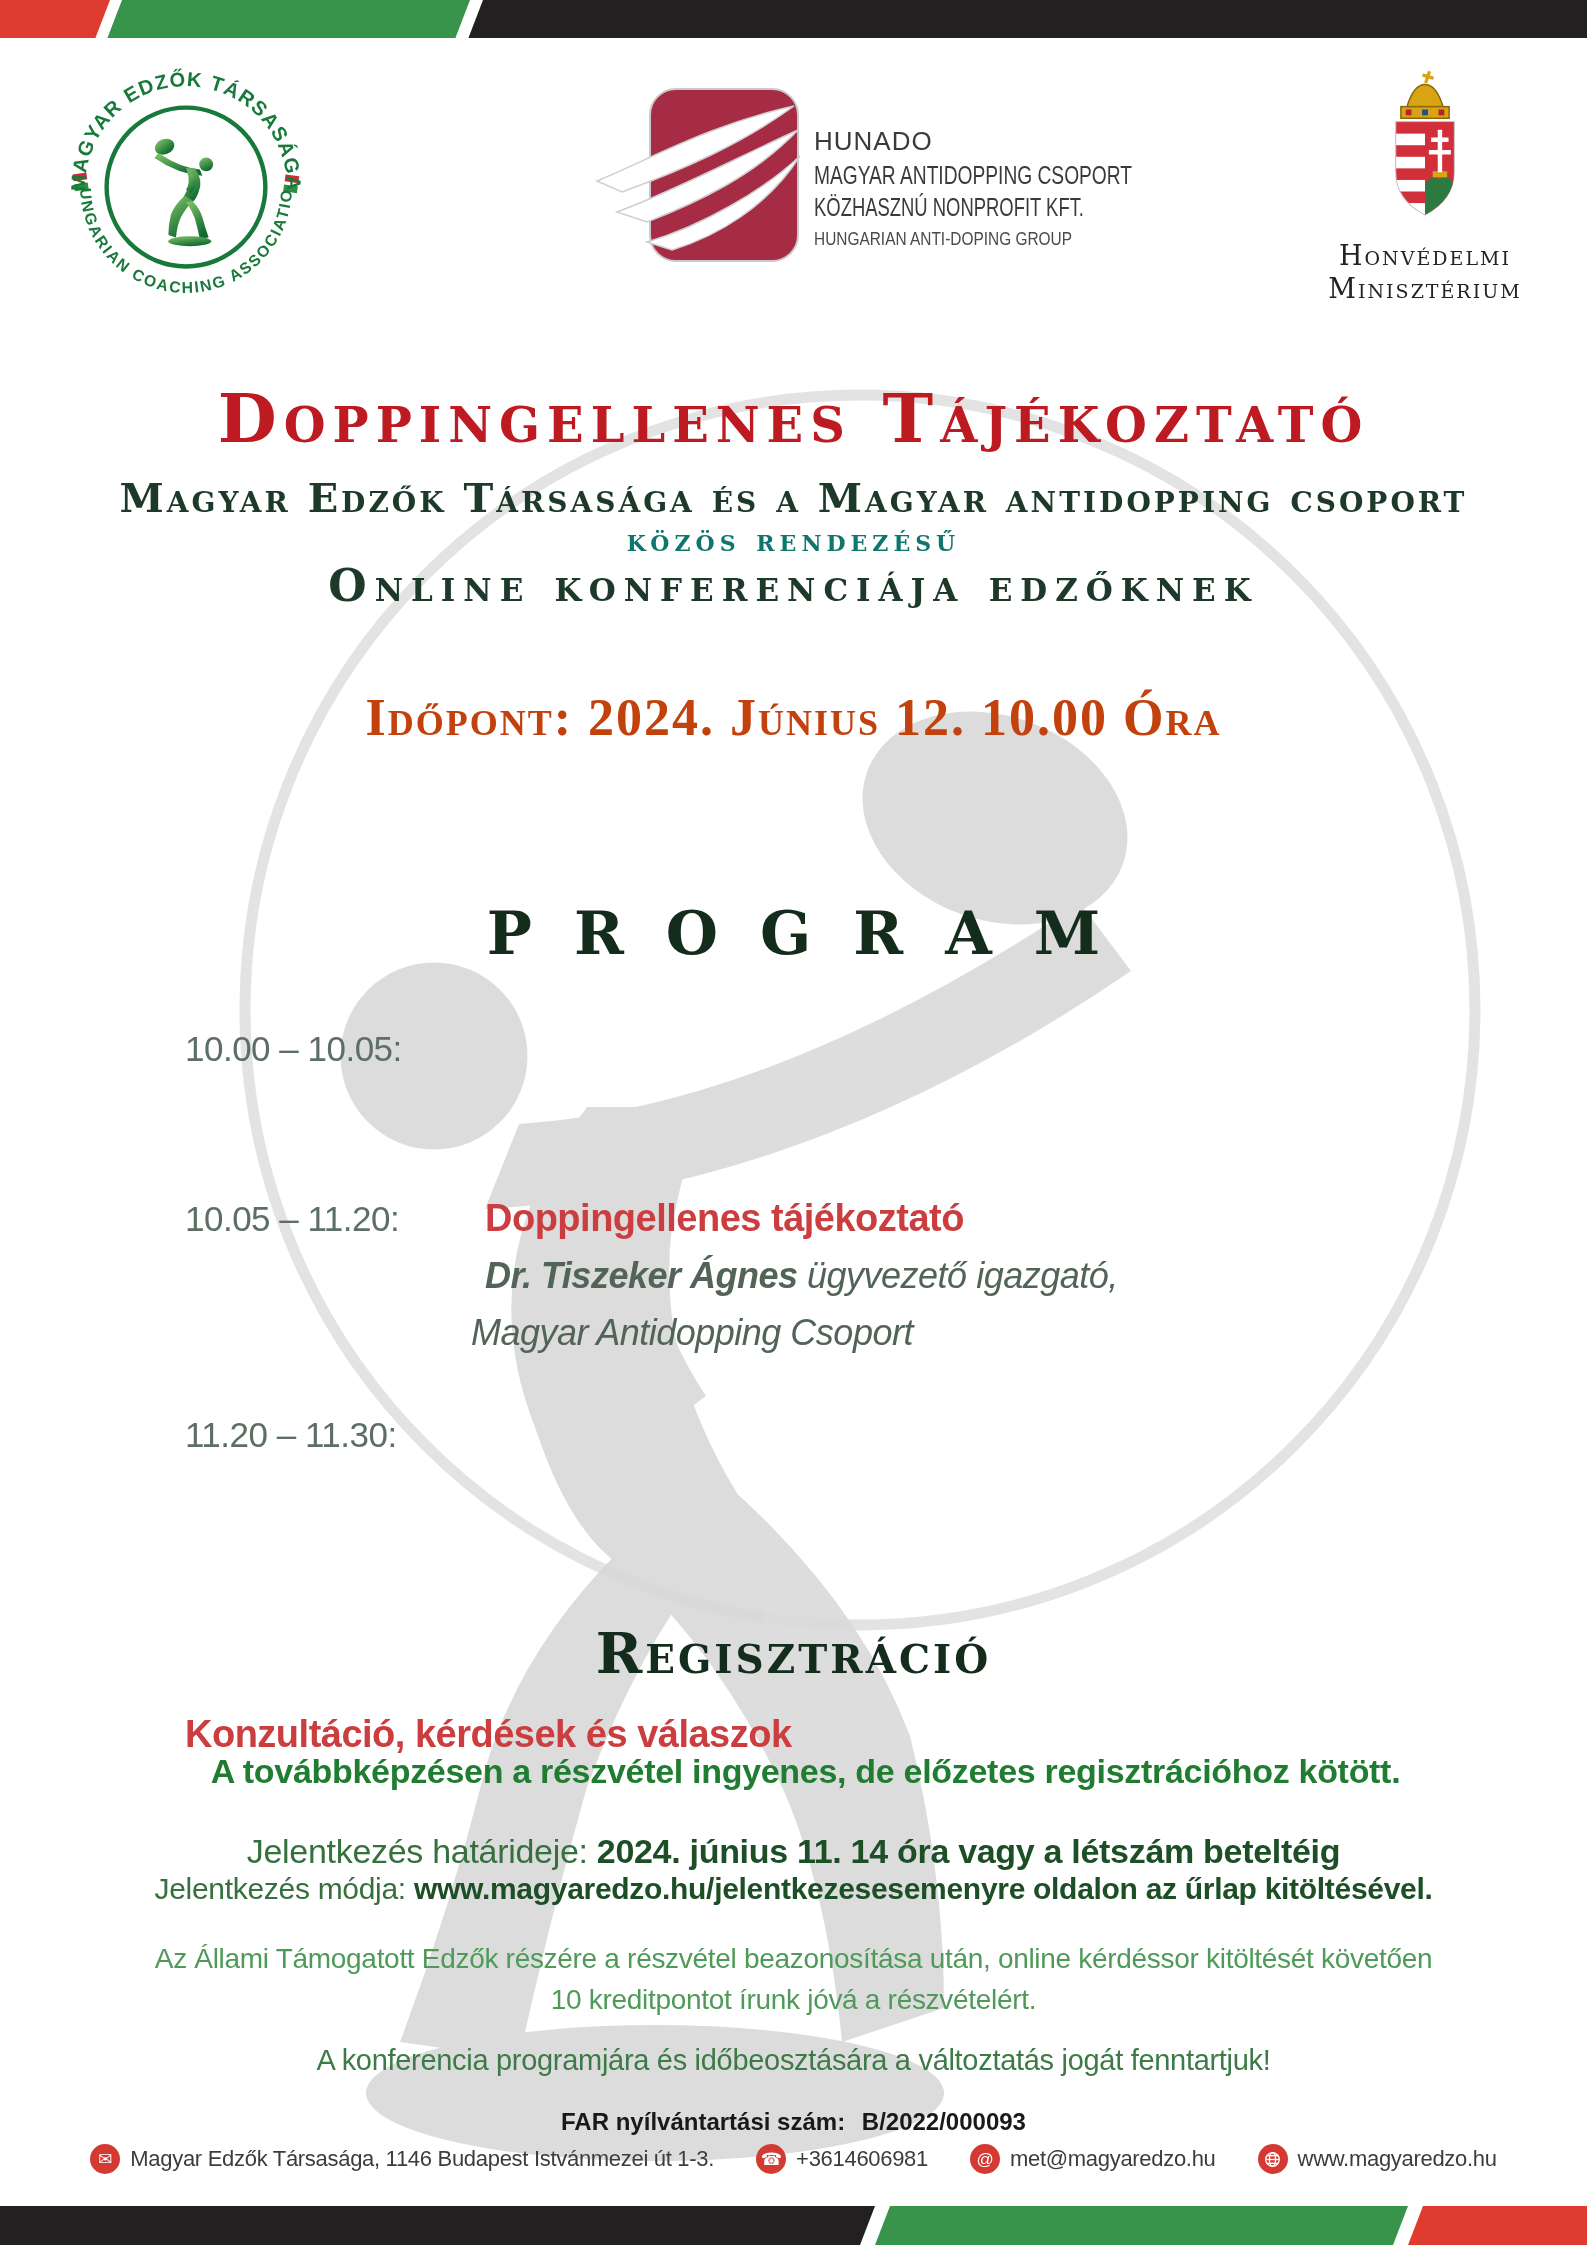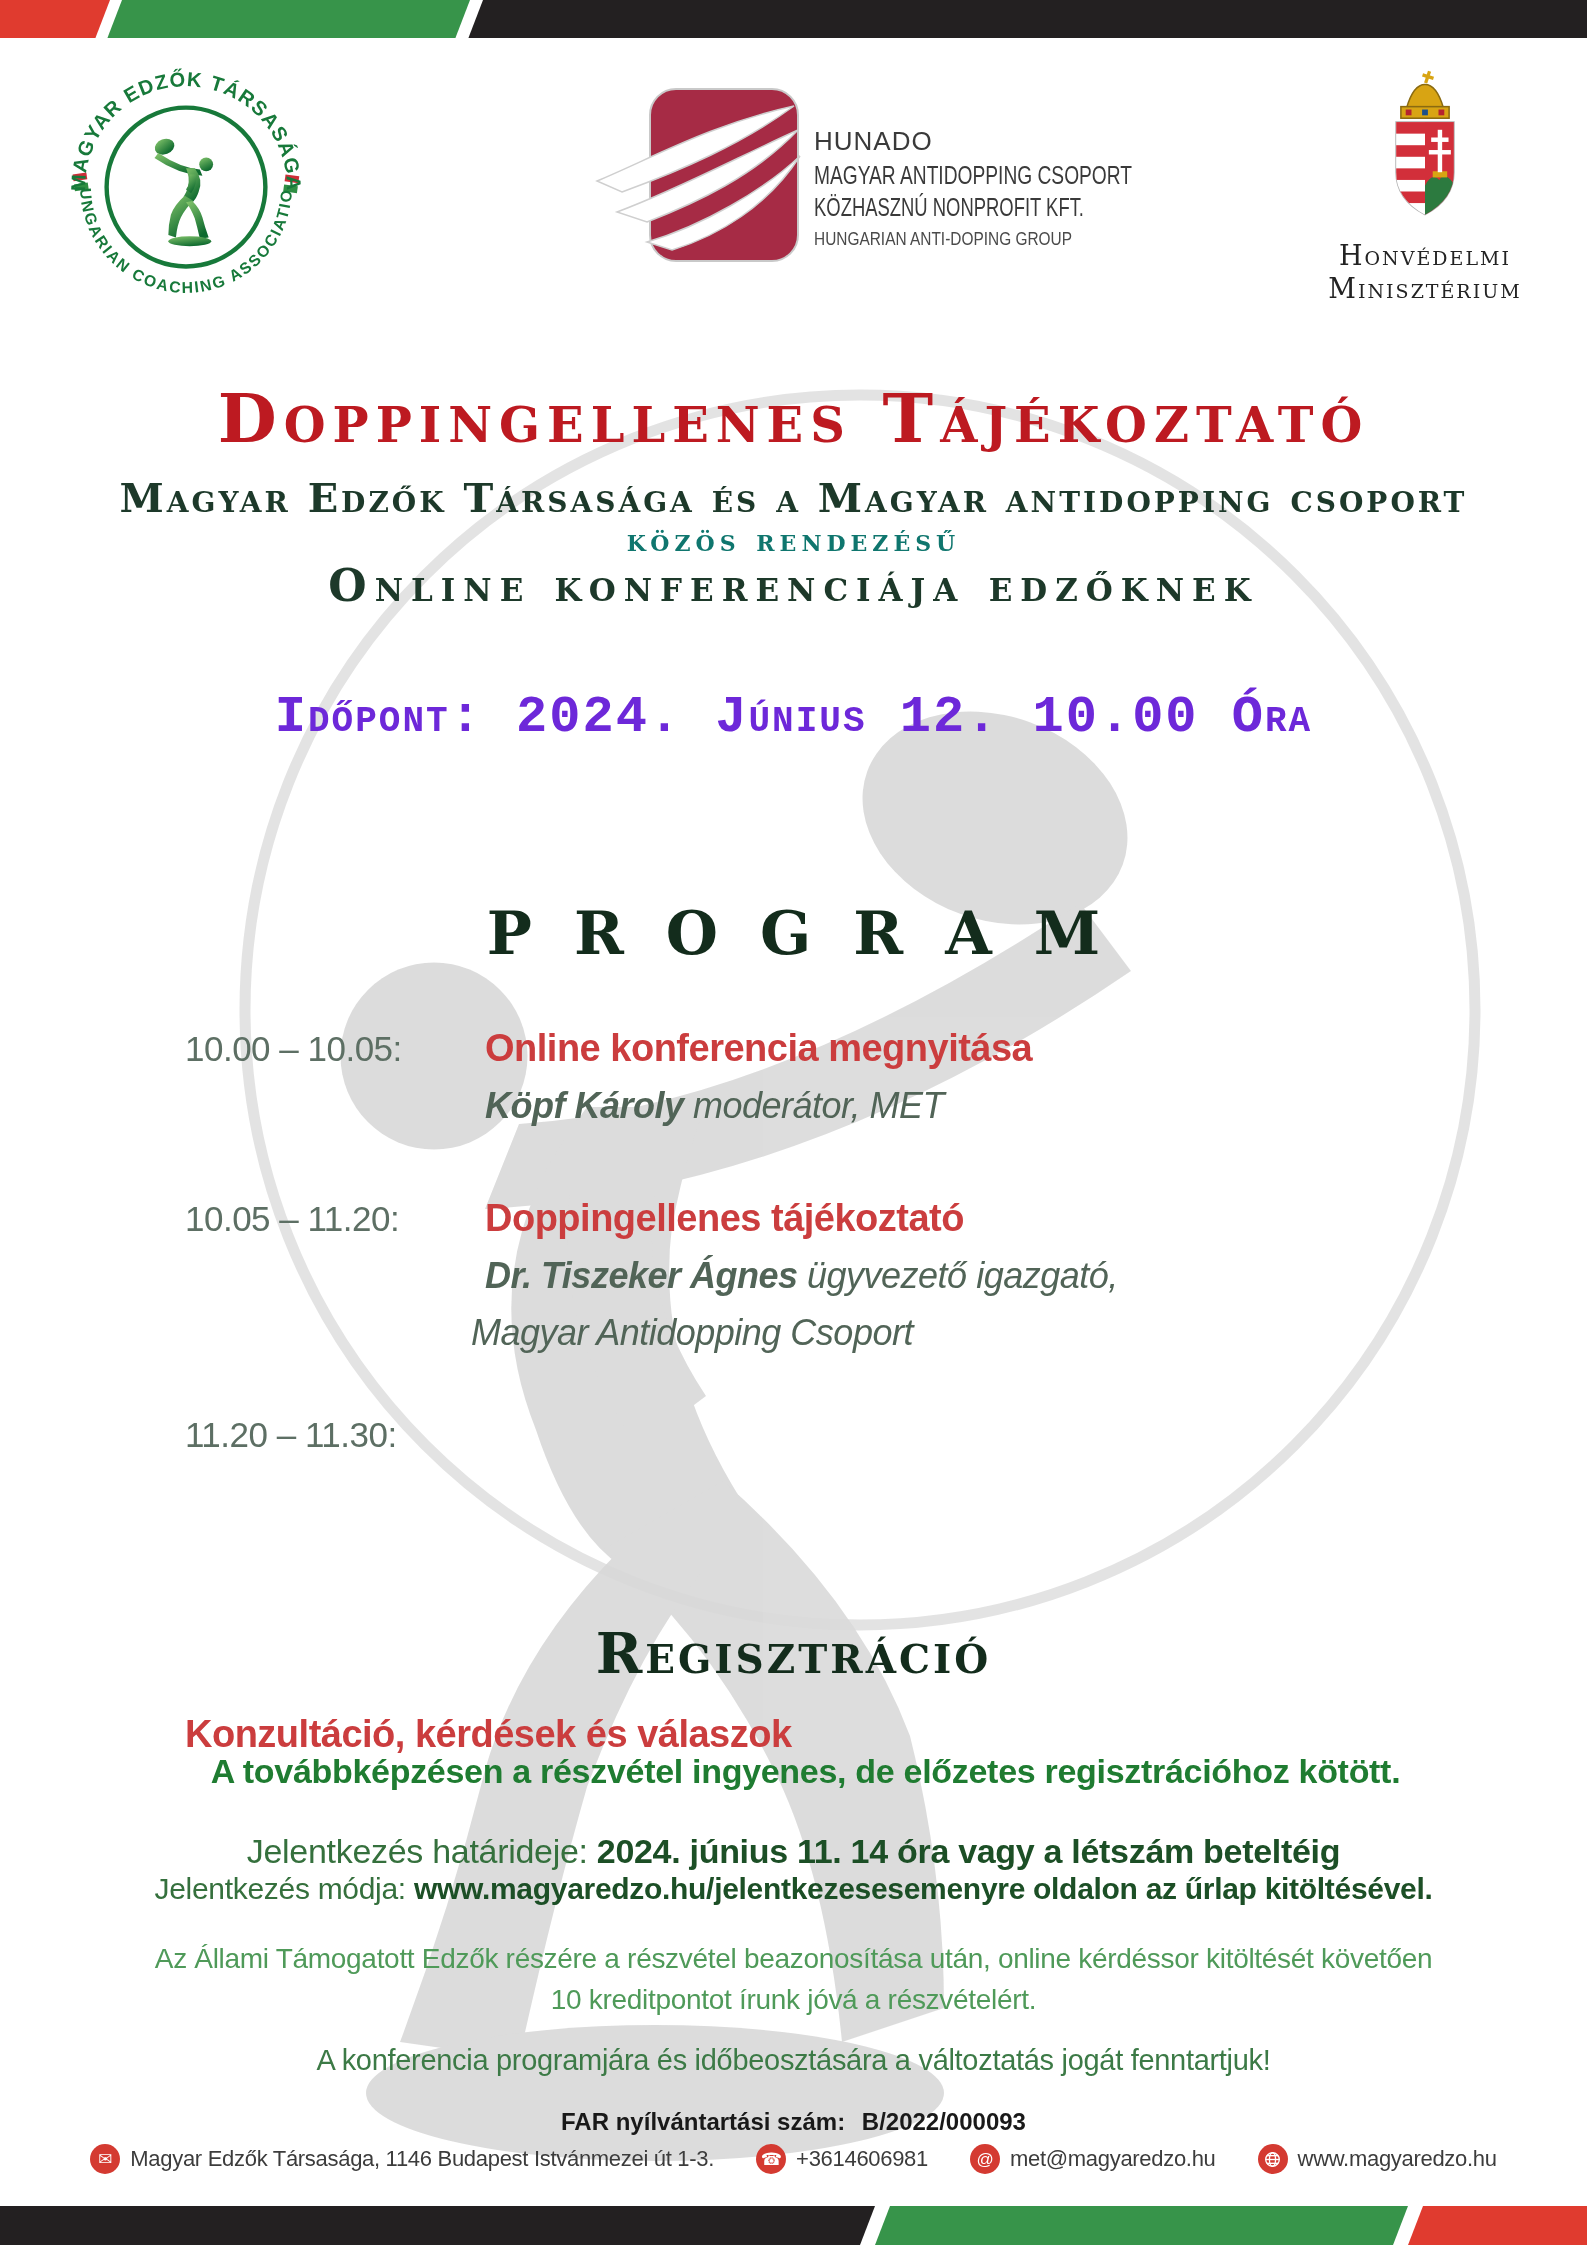--- a/index.html
+++ b/index.html
@@ -25,22 +25,22 @@
                  font-size:27px;line-height:1.22;color:#232323;letter-spacing:2px;margin-top:4px;}
   
   .title{top:378px;font-family:"DejaVu Serif","Liberation Serif",serif;font-variant:small-caps;
          font-weight:700;font-size:68px;letter-spacing:7px;color:#bd1a21;}
   .sub1{top:474px;font-family:"DejaVu Serif","Liberation Serif",serif;font-variant:small-caps;
         font-weight:600;font-size:40px;letter-spacing:3px;color:#1d392a;}
   .sub2{top:522px;font-family:"DejaVu Serif","Liberation Serif",serif;font-variant:small-caps;
         font-weight:600;font-size:31px;letter-spacing:5px;color:#0f766e;}
   .sub3{top:560px;font-family:"DejaVu Serif","Liberation Serif",serif;font-variant:small-caps;
         font-weight:700;font-size:44px;letter-spacing:8px;color:#1d392a;}
-  .datetime{top:688px;font-family:Liberation Mono, monospace;font-variant:small-caps;
-        font-weight:700;font-size:52px;letter-spacing:2px;color:#6d28d9;}
+  .datetime{top:688px;font-family:Liberation Serif, serif;font-variant:small-caps;
+        font-weight:700;font-size:52px;letter-spacing:2px;color:#c2410c;}
   .program-heading{top:898px;font-family:"DejaVu Serif","Liberation Serif",serif;
         font-weight:600;font-size:60px;letter-spacing:42px;text-indent:42px;color:#132c1c;}
   
   .prog-row{position:absolute;left:185px;display:flex;align-items:flex-start;}
   .prog-time{width:300px;flex:0 0 300px;font-size:35px;line-height:57px;color:#5d6f64;letter-spacing:-0.5px;}
   .prog-body{font-size:36px;line-height:57px;text-align:left;}
   .prog-title{color:#cb3d3e;font-weight:bold;font-size:38px;letter-spacing:-0.5px;}
   .prog-speaker{color:#516457;font-style:italic;letter-spacing:-0.5px;}
   .prog-speaker b{font-weight:bold;}
   .prog-extra{color:#516457;font-style:italic;margin-left:-14px;letter-spacing:-0.5px;}
@@ -187,27 +187,20 @@
 
     <div class="abs center title">Doppingellenes Tájékoztató</div>
     <div class="abs center sub1">Magyar Edzők Társasága és a Magyar antidopping csoport</div>
     <div class="abs center sub2">közös rendezésű</div>
     <div class="abs center sub3">Online konferenciája edzőknek</div>
     <div class="abs center datetime">Időpont: 2024. Június 12. 10.00 Óra</div>
     <div class="abs center program-heading">PROGRAM</div>
 
     <div class="prog-row row1">
       <div class="prog-time">10.00 – 10.05:</div>
-      <div class="prog-body">
-        <div class="prog-title">Online konferencia megnyitása</div>
-        <div class="prog-speaker">
-          <b>Köpf Károly</b>
-          <span>moderátor, MET</span>
-        </div>
-      </div>
     </div>
 
     <div class="prog-row row2">
       <div class="prog-time">10.05 – 11.20:</div>
       <div class="prog-body">
         <div class="prog-title">Doppingellenes tájékoztató</div>
         <div class="prog-speaker">
           <b>Dr. Tiszeker Ágnes</b>
           <span>ügyvezető igazgató,</span>
         </div>

